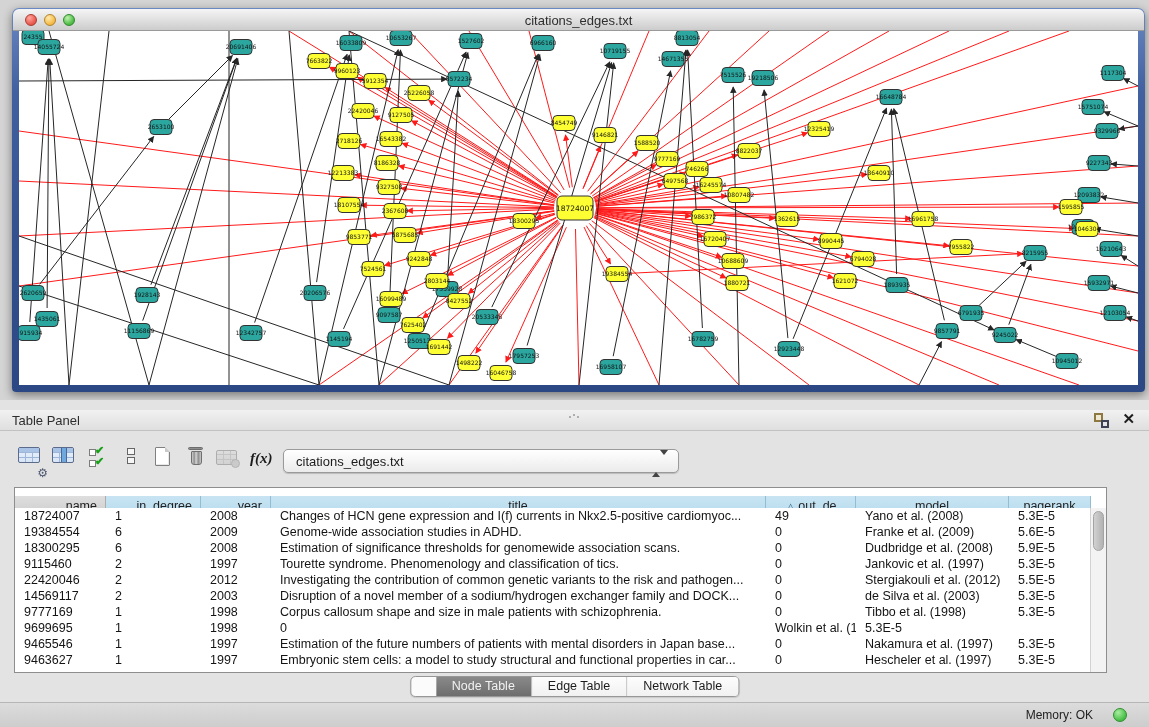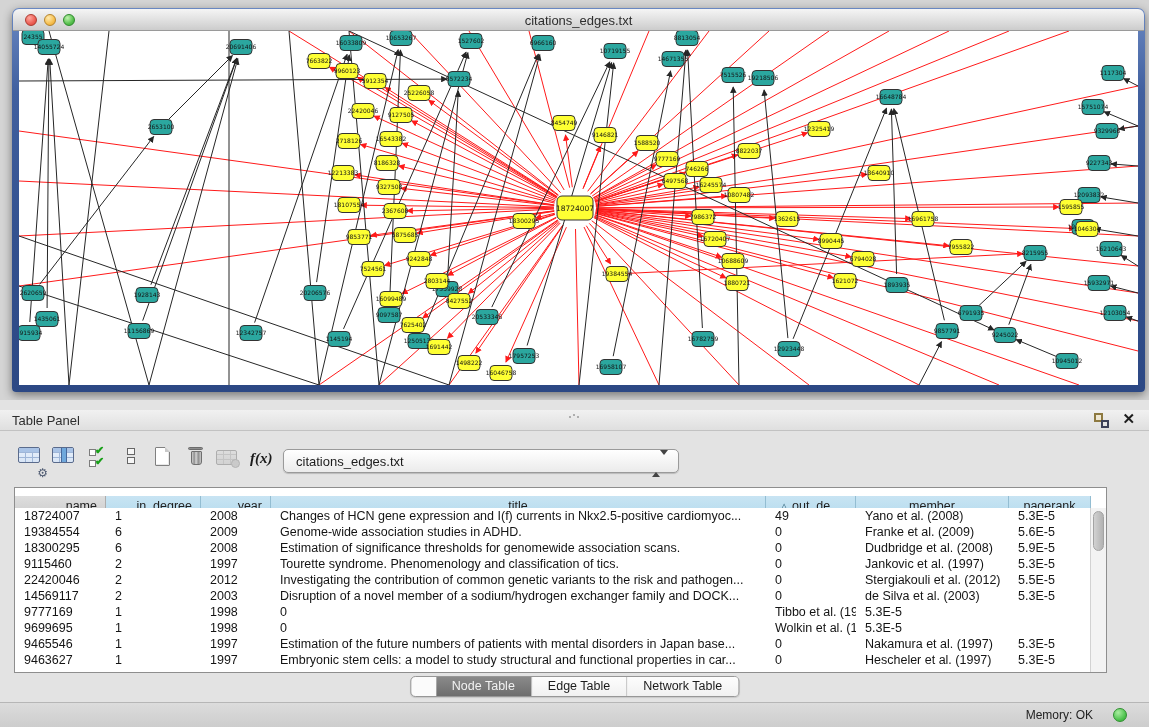--- a/index.html
+++ b/index.html
@@ -93,21 +93,21 @@
   .combo .stp .up { width:0; height:0; border-left:4px solid transparent; border-right:4px solid transparent; border-bottom:5px solid #444; margin-bottom:3px; }
   .combo .stp .dn { width:0; height:0; border-left:4px solid transparent; border-right:4px solid transparent; border-top:5px solid #444; }
 
   
   .tablebox { position:absolute; left:14px; top:87px; width:1093px; height:186px; background:#fff; border:1px solid #8e8e8e; }
   .thead { position:absolute; left:0; top:8px; right:16px; height:20px; display:grid;
     grid-template-columns:91px 95px 70px 495px 90px 153px 82px; }
   .hcell { font-size:12.5px; color:#1f1f1f; line-height:20px; padding:0 8px; overflow:hidden; white-space:nowrap;
     background:linear-gradient(#c8e4f3,#b7dcee); border-right:1px solid #93bdd2; border-bottom:1px solid #8fb5c9; }
   .hcell.gray { background:linear-gradient(#dedede,#cecece); border-right:1px solid #adadad; }
-  .hcell.r { text-align:right; } .hcell.c { text-align:center; } .hcell.l { text-align:center; }
+  .hcell.r { text-align:right; } .hcell.c { text-align:center; } .hcell.l { text-align:right; }
   .sortmark { display:inline-block; margin-right:4px; font-size:10px; color:#3e6f85; }
   .tbody { position:absolute; left:0; top:20px; right:16px; bottom:0; overflow:hidden; background:#fff; }
   .trow { display:grid; grid-template-columns:91px 95px 70px 495px 90px 153px 82px; height:16px; }
   .tcell { font-size:12.5px; color:#141414; line-height:16px; padding:0 0 0 9px; overflow:hidden; white-space:nowrap; }
   .vsb { position:absolute; right:0; top:20px; bottom:0; width:16px; background:#f3f3f3; border-left:1px solid #d2d2d2; }
   .vthumb { position:absolute; left:2px; top:3px; width:11px; height:40px; border-radius:6px;
     background:linear-gradient(90deg,#d2d2d2,#b2b2b2); border:1px solid #a3a3a3; }
 
   
   .tabs { position:absolute; left:50%; transform:translateX(-50%); top:276px; height:21px; display:flex;
@@ -727,21 +727,21 @@
     <span class="stp"><span class="up"></span><span class="dn"></span></span>
   </div>
 
   <div class="tablebox">
     <div class="thead" id="thead">
         <div class="hcell r gray"><span>name</span></div>
         <div class="hcell r"><span>in_degree</span></div>
         <div class="hcell r"><span>year</span></div>
         <div class="hcell c"><span>title</span></div>
         <div class="hcell l"><span class="sortmark">△</span><span>out_de...</span></div>
-        <div class="hcell c"><span>member</span></div>
+        <div class="hcell c"><span>model</span></div>
         <div class="hcell c"><span>pagerank</span></div>
       </div>
     <div class="tbody" id="tbody">
         <div class="trow">
           <div class="tcell">18724007</div>
           <div class="tcell">1</div>
           <div class="tcell">2008</div>
           <div class="tcell">Changes of HCN gene expression and I(f) currents in Nkx2.5-positive cardiomyoc...</div>
           <div class="tcell">49</div>
           <div class="tcell">Yano et al. (2008)</div>
@@ -789,20 +789,21 @@
           <div class="tcell">2003</div>
           <div class="tcell">Disruption of a novel member of a sodium/hydrogen exchanger family and DOCK...</div>
           <div class="tcell">0</div>
           <div class="tcell">de Silva et al. (2003)</div>
           <div class="tcell">5.3E-5</div>
         </div>
         <div class="trow">
           <div class="tcell">9777169</div>
           <div class="tcell">1</div>
           <div class="tcell">1998</div>
+          <div class="tcell">Corpus callosum shape and size in male patients with schizophrenia.</div>
           <div class="tcell">0</div>
           <div class="tcell">Tibbo et al. (1998)</div>
           <div class="tcell">5.3E-5</div>
         </div>
         <div class="trow">
           <div class="tcell">9699695</div>
           <div class="tcell">1</div>
           <div class="tcell">1998</div>
           <div class="tcell">0</div>
           <div class="tcell">Wolkin et al. (1998)</div>

